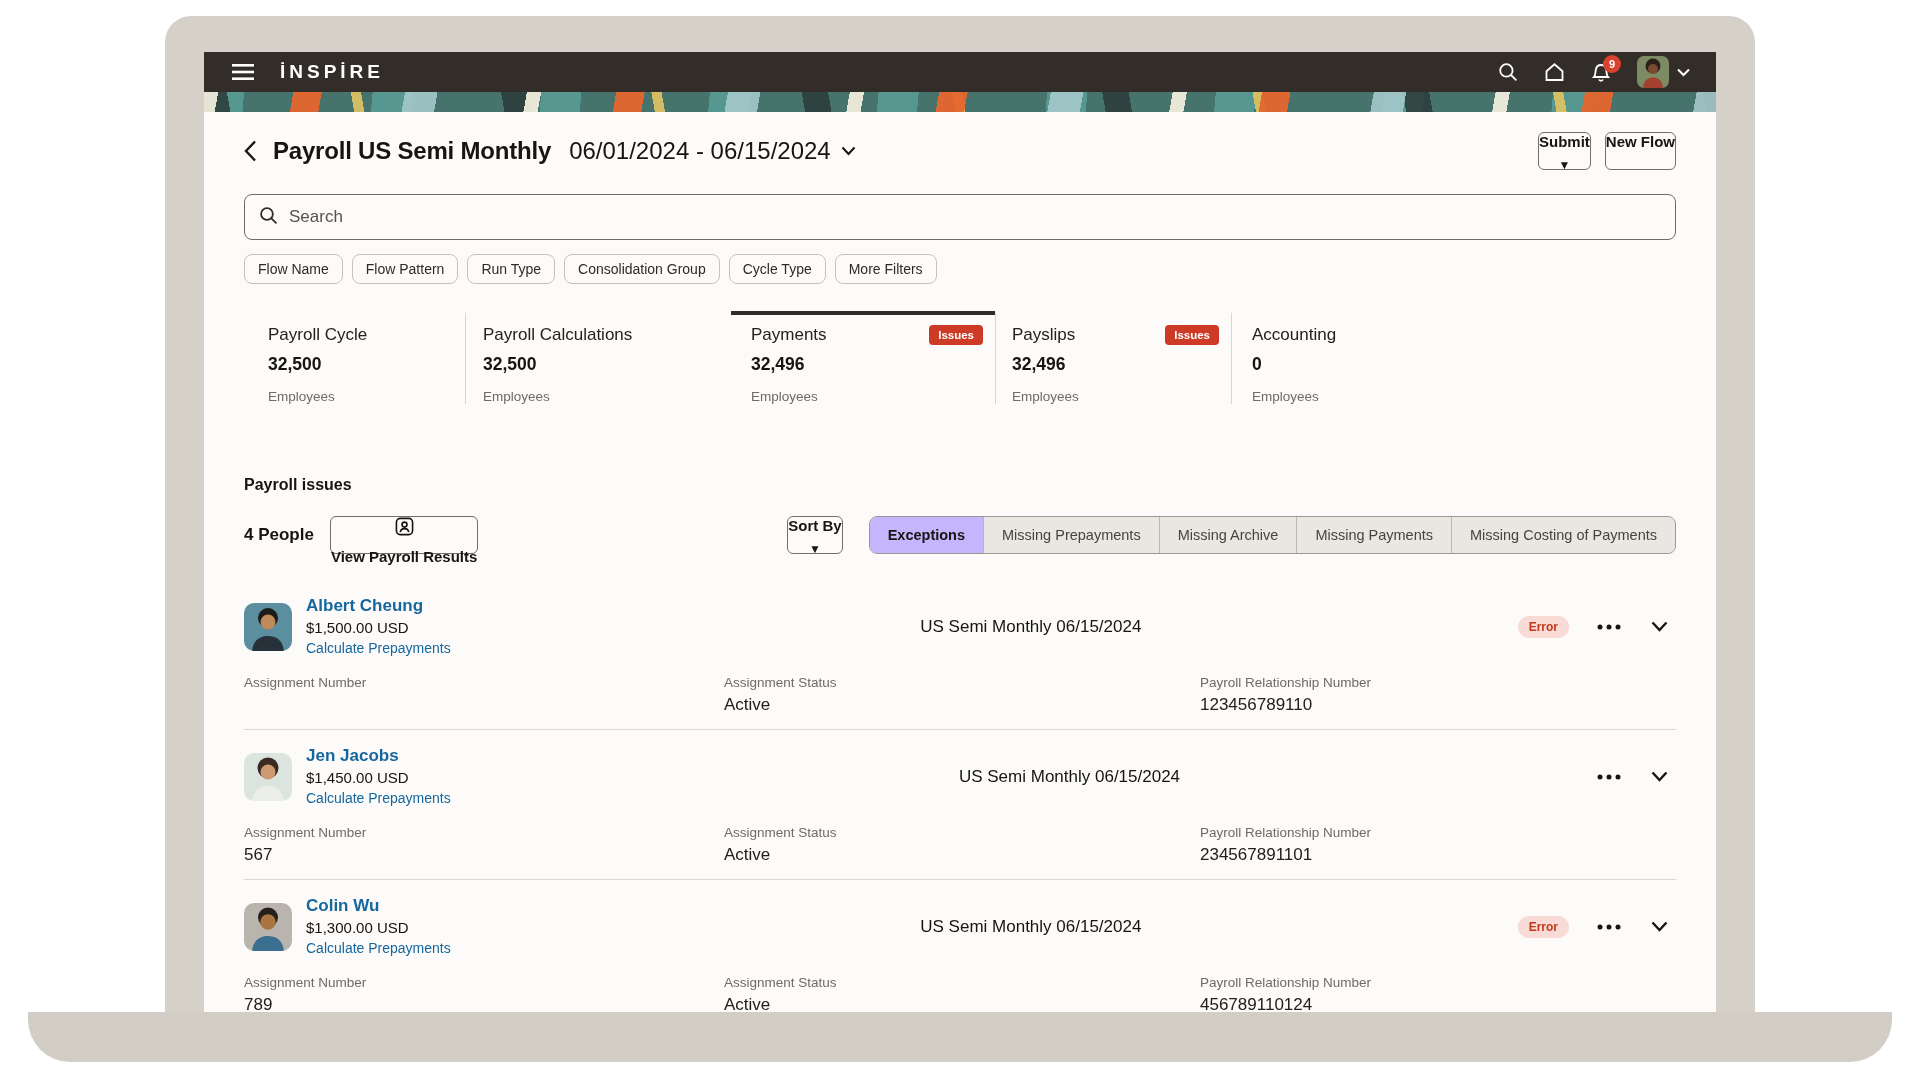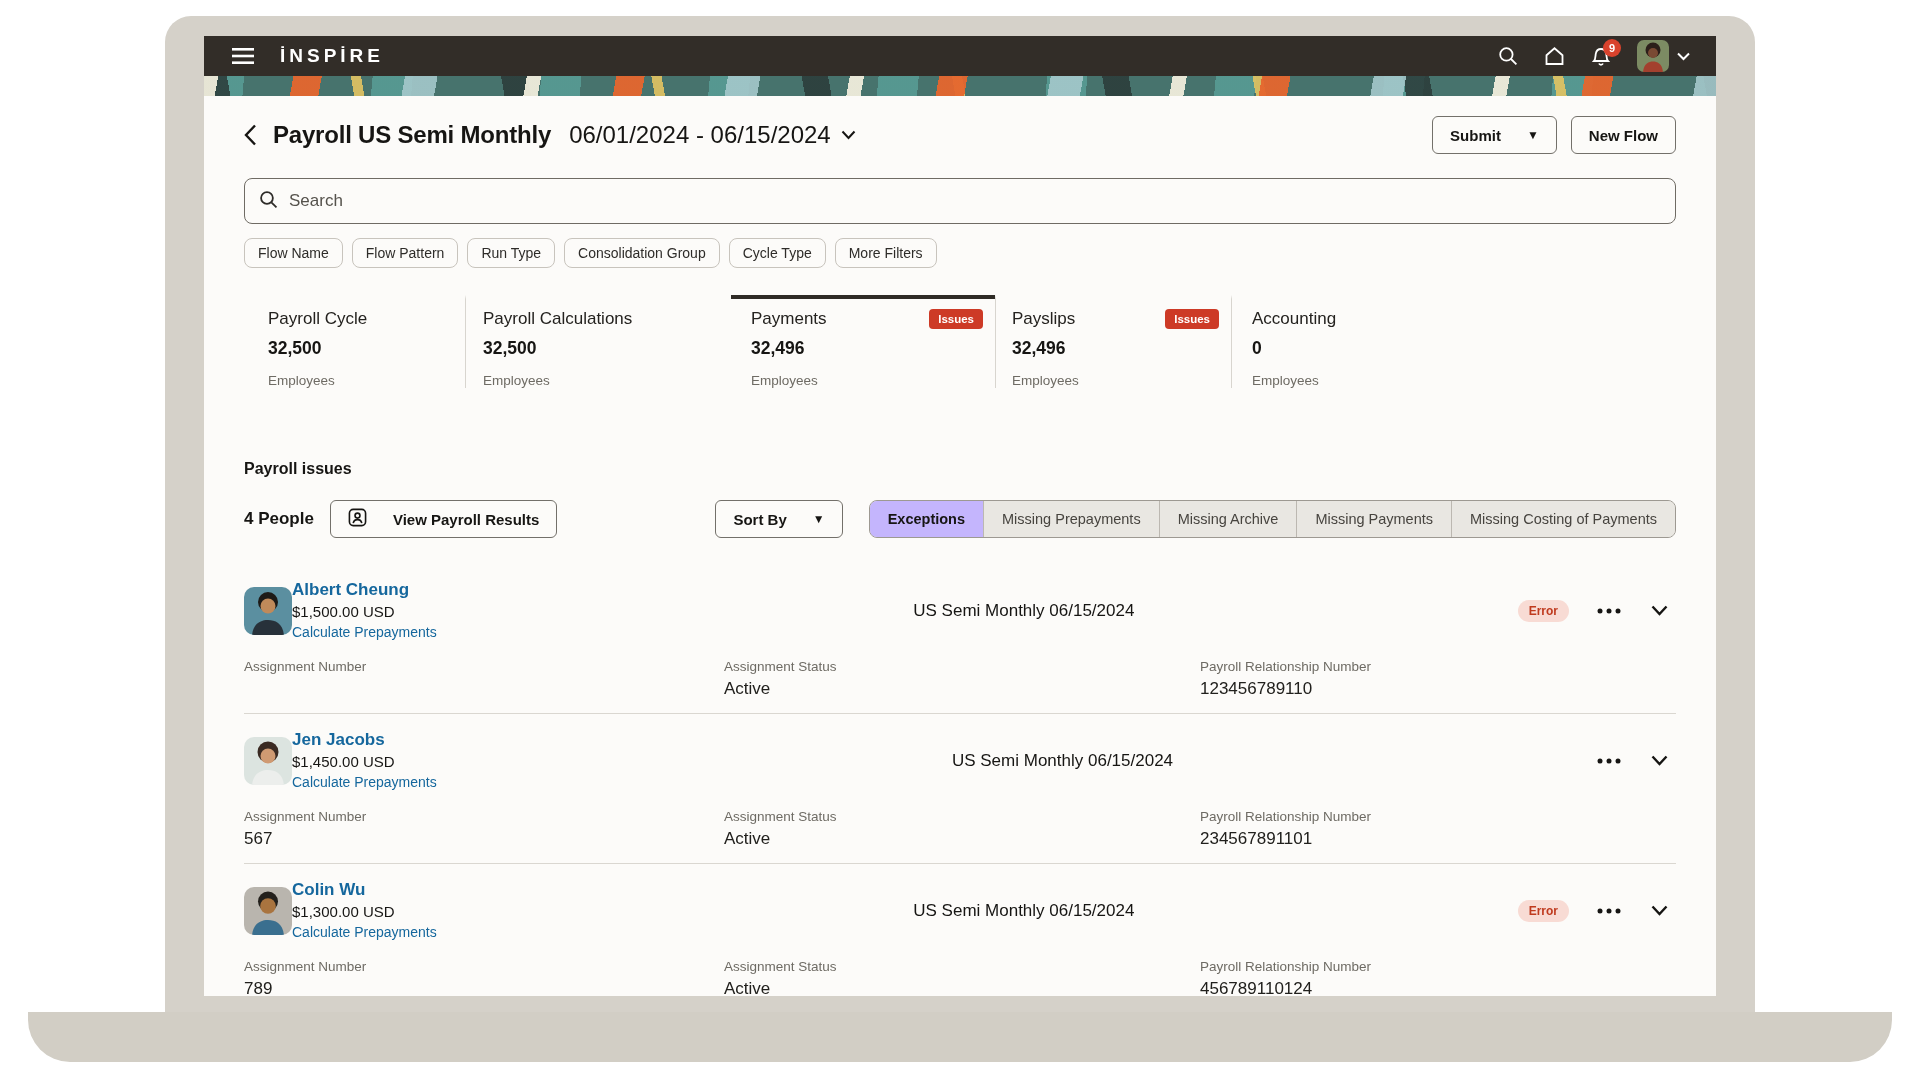--- a/index.html
+++ b/index.html
@@ -2,21 +2,21 @@
 <html><head>
 <meta charset="utf-8">
 <style>
   * { margin:0; padding:0; box-sizing:border-box; }
   html,body { width:1920px; height:1080px; background:#ffffff; font-family:"Liberation Sans","DejaVu Sans",sans-serif; }
   .stage { position:relative; width:1920px; height:1080px; background:#ffffff; overflow:hidden; }
 
   
   .bezel { position:absolute; left:165px; top:16px; width:1590px; height:996px; background:#d5d1c9; border-radius:26px 26px 0 0; }
   .base  { position:absolute; left:28px; top:1012px; width:1864px; height:50px; background:#d2cec5; border-radius:0 0 42px 42px; }
-  .screen{ position:absolute; left:204px; top:36px; width:1512px; height:960px; background:#fcfbf9; overflow:hidden; }
+  .screen{ position:absolute; left:204px; top:52px; width:1512px; height:960px; background:#fcfbf9; overflow:hidden; }
 
   
   .topbar { height:40px; background:#322d28; display:flex; align-items:center; padding:0 26px 0 28px; color:#fff; }
   .iconbtn { background:none; border:none; color:#fff; cursor:pointer; display:flex; align-items:center; justify-content:center; padding:0; }
   .brand { font-size:19px; font-weight:800; letter-spacing:4px; color:#fff; margin-left:26px; }
   .topbar-right { margin-left:auto; display:flex; align-items:center; gap:26px; }
   .bellwrap { position:relative; }
   .nbadge { position:absolute; top:-7px; right:-10px; min-width:18px; height:18px; border-radius:9px; background:#d9432d; color:#fff; font-size:11px; font-weight:700; display:flex; align-items:center; justify-content:center; padding:0 4px; }
   .usermenu { display:flex; align-items:center; gap:8px; cursor:pointer; }
   .avatar-top { width:32px; height:32px; border-radius:7px; overflow:hidden; display:block; }
@@ -31,21 +31,21 @@
 
   
   .content { padding:0 40px; }
 
   .title-row { margin-top:20px; display:flex; align-items:center; }
   .backbtn { background:none; border:none; cursor:pointer; color:#161513; display:flex; align-items:center; margin-right:16px; }
   h1.page-title { font-size:24px; font-weight:800; color:#161513; letter-spacing:-0.2px; }
   .date-range { font-size:24px; font-weight:400; color:#161513; margin-left:18px; }
   .date-chev { background:none; border:none; cursor:pointer; color:#161513; margin-left:10px; display:flex; align-items:center; }
   .title-actions { margin-left:auto; display:flex; gap:14px; }
-  .btn { height:38px; background:#fcfbf9; border:1px solid #73706a; border-radius:6px; padding:0 17px; font-size:15px; font-weight:700; color:#161513; font-family:inherit; display:inline-flex; align-items:center; gap:26px; cursor:pointer; }
+  .btn { height:38px; background:#fcfbf9; border:1px solid #73706a; border-radius:6px; padding:0 0; font-size:15px; font-weight:700; color:#161513; font-family:inherit; display:inline-flex; align-items:center; gap:9px; cursor:pointer;flex-direction:column; }
   .tri { font-size:12px; line-height:1; }
 
   .searchbar { margin-top:24px; height:46px; border:1px solid #6f6b64; border-radius:8px; background:#fcfbf9; display:flex; align-items:center; padding:0 14px; gap:11px; }
   .searchbar input { border:none; outline:none; background:transparent; font-size:17px; color:#161513; flex:1; font-family:inherit; }
   .searchbar input::placeholder { color:#55524c; opacity:1; }
 
   .chips { margin-top:14px; display:flex; gap:9px; }
   .chip { height:30px; padding:0 13px; border:1px solid #c8c4bd; border-radius:8px; background:#fcfbf9; font-size:14px; color:#2e2c29; font-family:inherit; cursor:pointer; }
 
   
@@ -71,21 +71,21 @@
   .segmented { display:flex; border:1px solid #9d9992; border-radius:8px; overflow:hidden; height:38px; background:#e9e7e2; }
   .seg { border:none; background:#e9e7e2; font-size:14.5px; color:#47443f; padding:0 18px; font-family:inherit; cursor:pointer; border-right:1px solid #bcb8b1; }
   .seg:last-child { border-right:none; }
   .seg.active { background:#c4b5fd; color:#161513; font-weight:700; }
 
   
   .rowlist { margin-top:26px; }
   .person-row { padding:16px 0 14px 0; border-bottom:1px solid #dad7d1; }
   .row-main { display:flex; align-items:center; }
   .avatar { width:48px; height:48px; border-radius:10px; overflow:hidden; flex:0 0 48px; }
-  .person-info { flex:0 0 238px; }
+  .person-info { flex:0 0 238px; margin-left:14px; }
   .name { font-size:17px; font-weight:700; color:#15679d; text-decoration:none; cursor:pointer; display:inline-block; }
   .amount { font-size:15px; color:#161513; margin-top:3px; }
   .actionlink { font-size:14px; color:#15679d; text-decoration:none; cursor:pointer; display:inline-block; margin-top:4px; }
   .flowname { flex:1; text-align:center; font-size:17px; color:#161513; }
   .row-controls { display:flex; align-items:center; gap:26px; padding-right:6px; }
   .error-pill { background:#f8dbd4; color:#bf3a1e; font-size:12px; font-weight:700; padding:4px 11px; border-radius:12px; }
   .dotsbtn, .chevbtn { background:none; border:none; cursor:pointer; color:#161513; display:flex; align-items:center; padding:2px; }
   .row-details { margin-top:18px; display:grid; grid-template-columns:480px 476px 1fr; }
   .dlabel { font-size:13.5px; color:#6e6b64; }
   .dvalue { font-size:17px; color:#21201d; margin-top:5px; }

